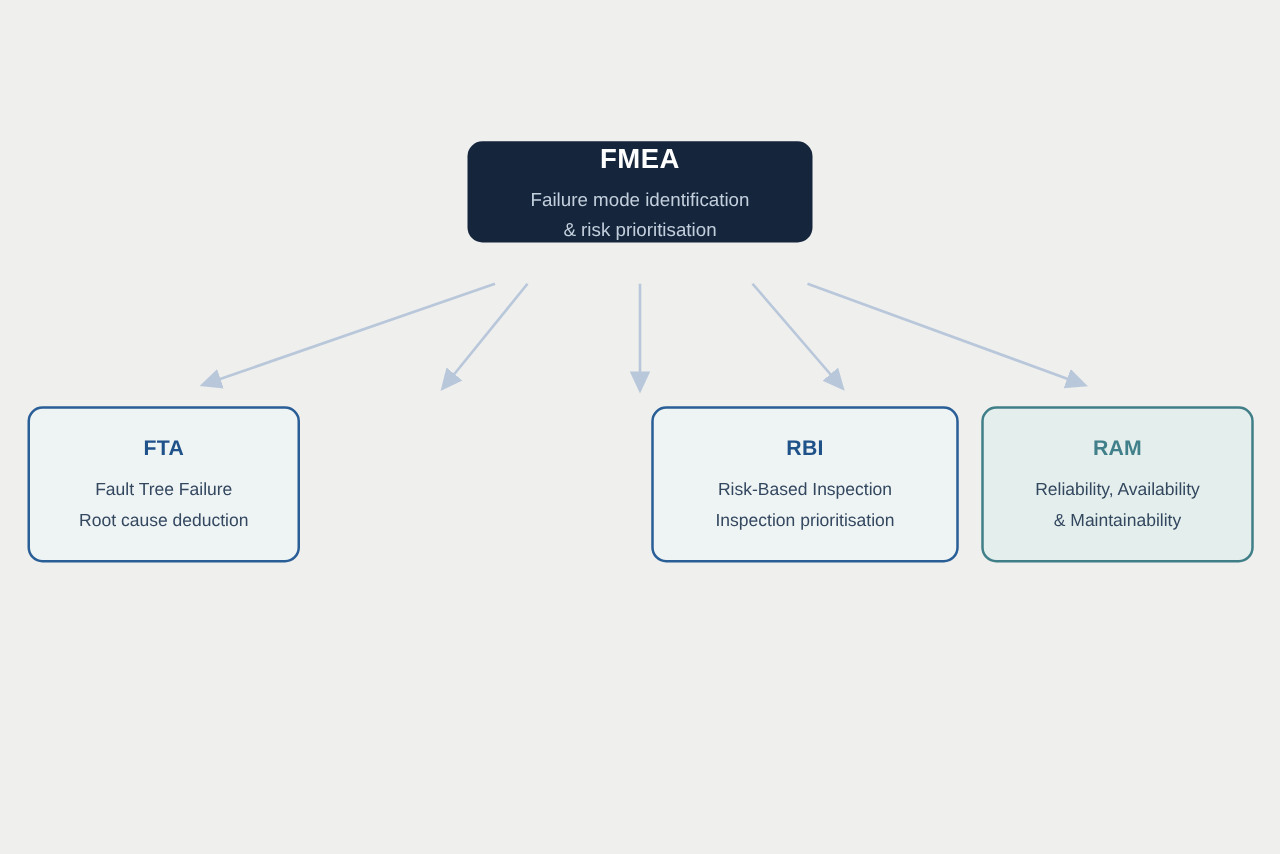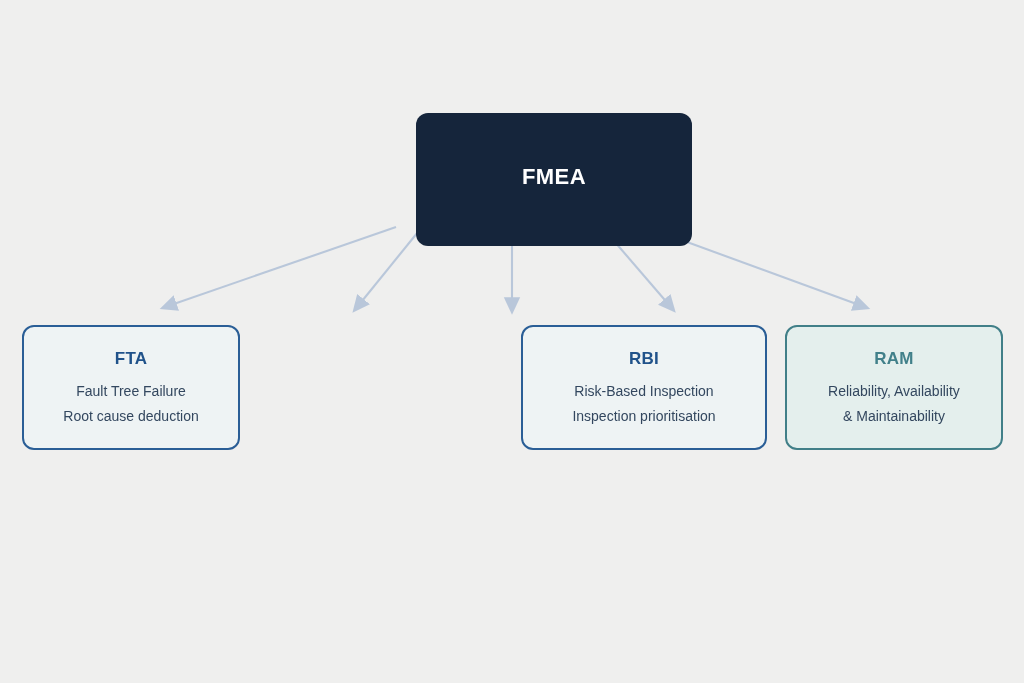--- a/index.html
+++ b/index.html
@@ -27,30 +27,29 @@
     height: 683px;
     pointer-events: none;
   }
 
   
   .root-node {
     position: absolute;
     left: 374px;
     top: 113px;
     width: 276px;
-    height: 133px;
+    height: 81px;
     background: #15253b;
     border-radius: 12px;
     box-sizing: border-box;
     display: flex;
     flex-direction: column;
     align-items: center;
     justify-content: center;
     padding-top: 4px;
-    margin-left: 42px;
   }
   .root-title {
     font-size: 22px;
     font-weight: bold;
     color: #ffffff;
     letter-spacing: 0.4px;
     line-height: 26px;
     margin-bottom: 9px;
   }
   .root-sub {
@@ -122,20 +121,22 @@
       <line x1="396" y1="227" x2="168" y2="306"></line>
       <line x1="422" y1="227" x2="358" y2="306"></line>
       <line x1="512" y1="227" x2="512" y2="306"></line>
       <line x1="602" y1="227" x2="670" y2="306"></line>
       <line x1="646" y1="227" x2="862" y2="306"></line>
     </g>
   </svg>
 
   <div class="root-node">
     <div class="root-title">FMEA</div>
+    <div class="root-sub">Failure mode identification
+&amp; risk prioritisation</div>
   </div>
 
   <div id="leaf-0" class="leaf-node">
     <div class="leaf-title">FTA</div>
     <div class="leaf-sub">Fault Tree Failure
 Root cause deduction</div>
   </div>
 
 
   <div id="leaf-3" class="leaf-node accent-teal">

